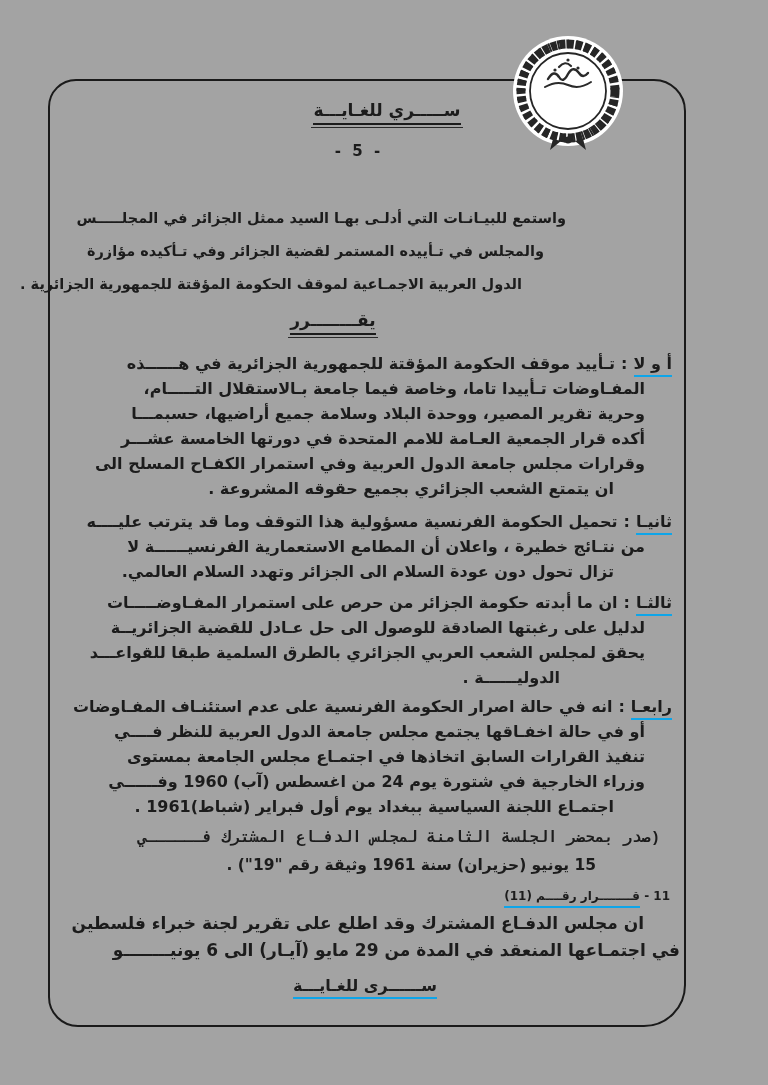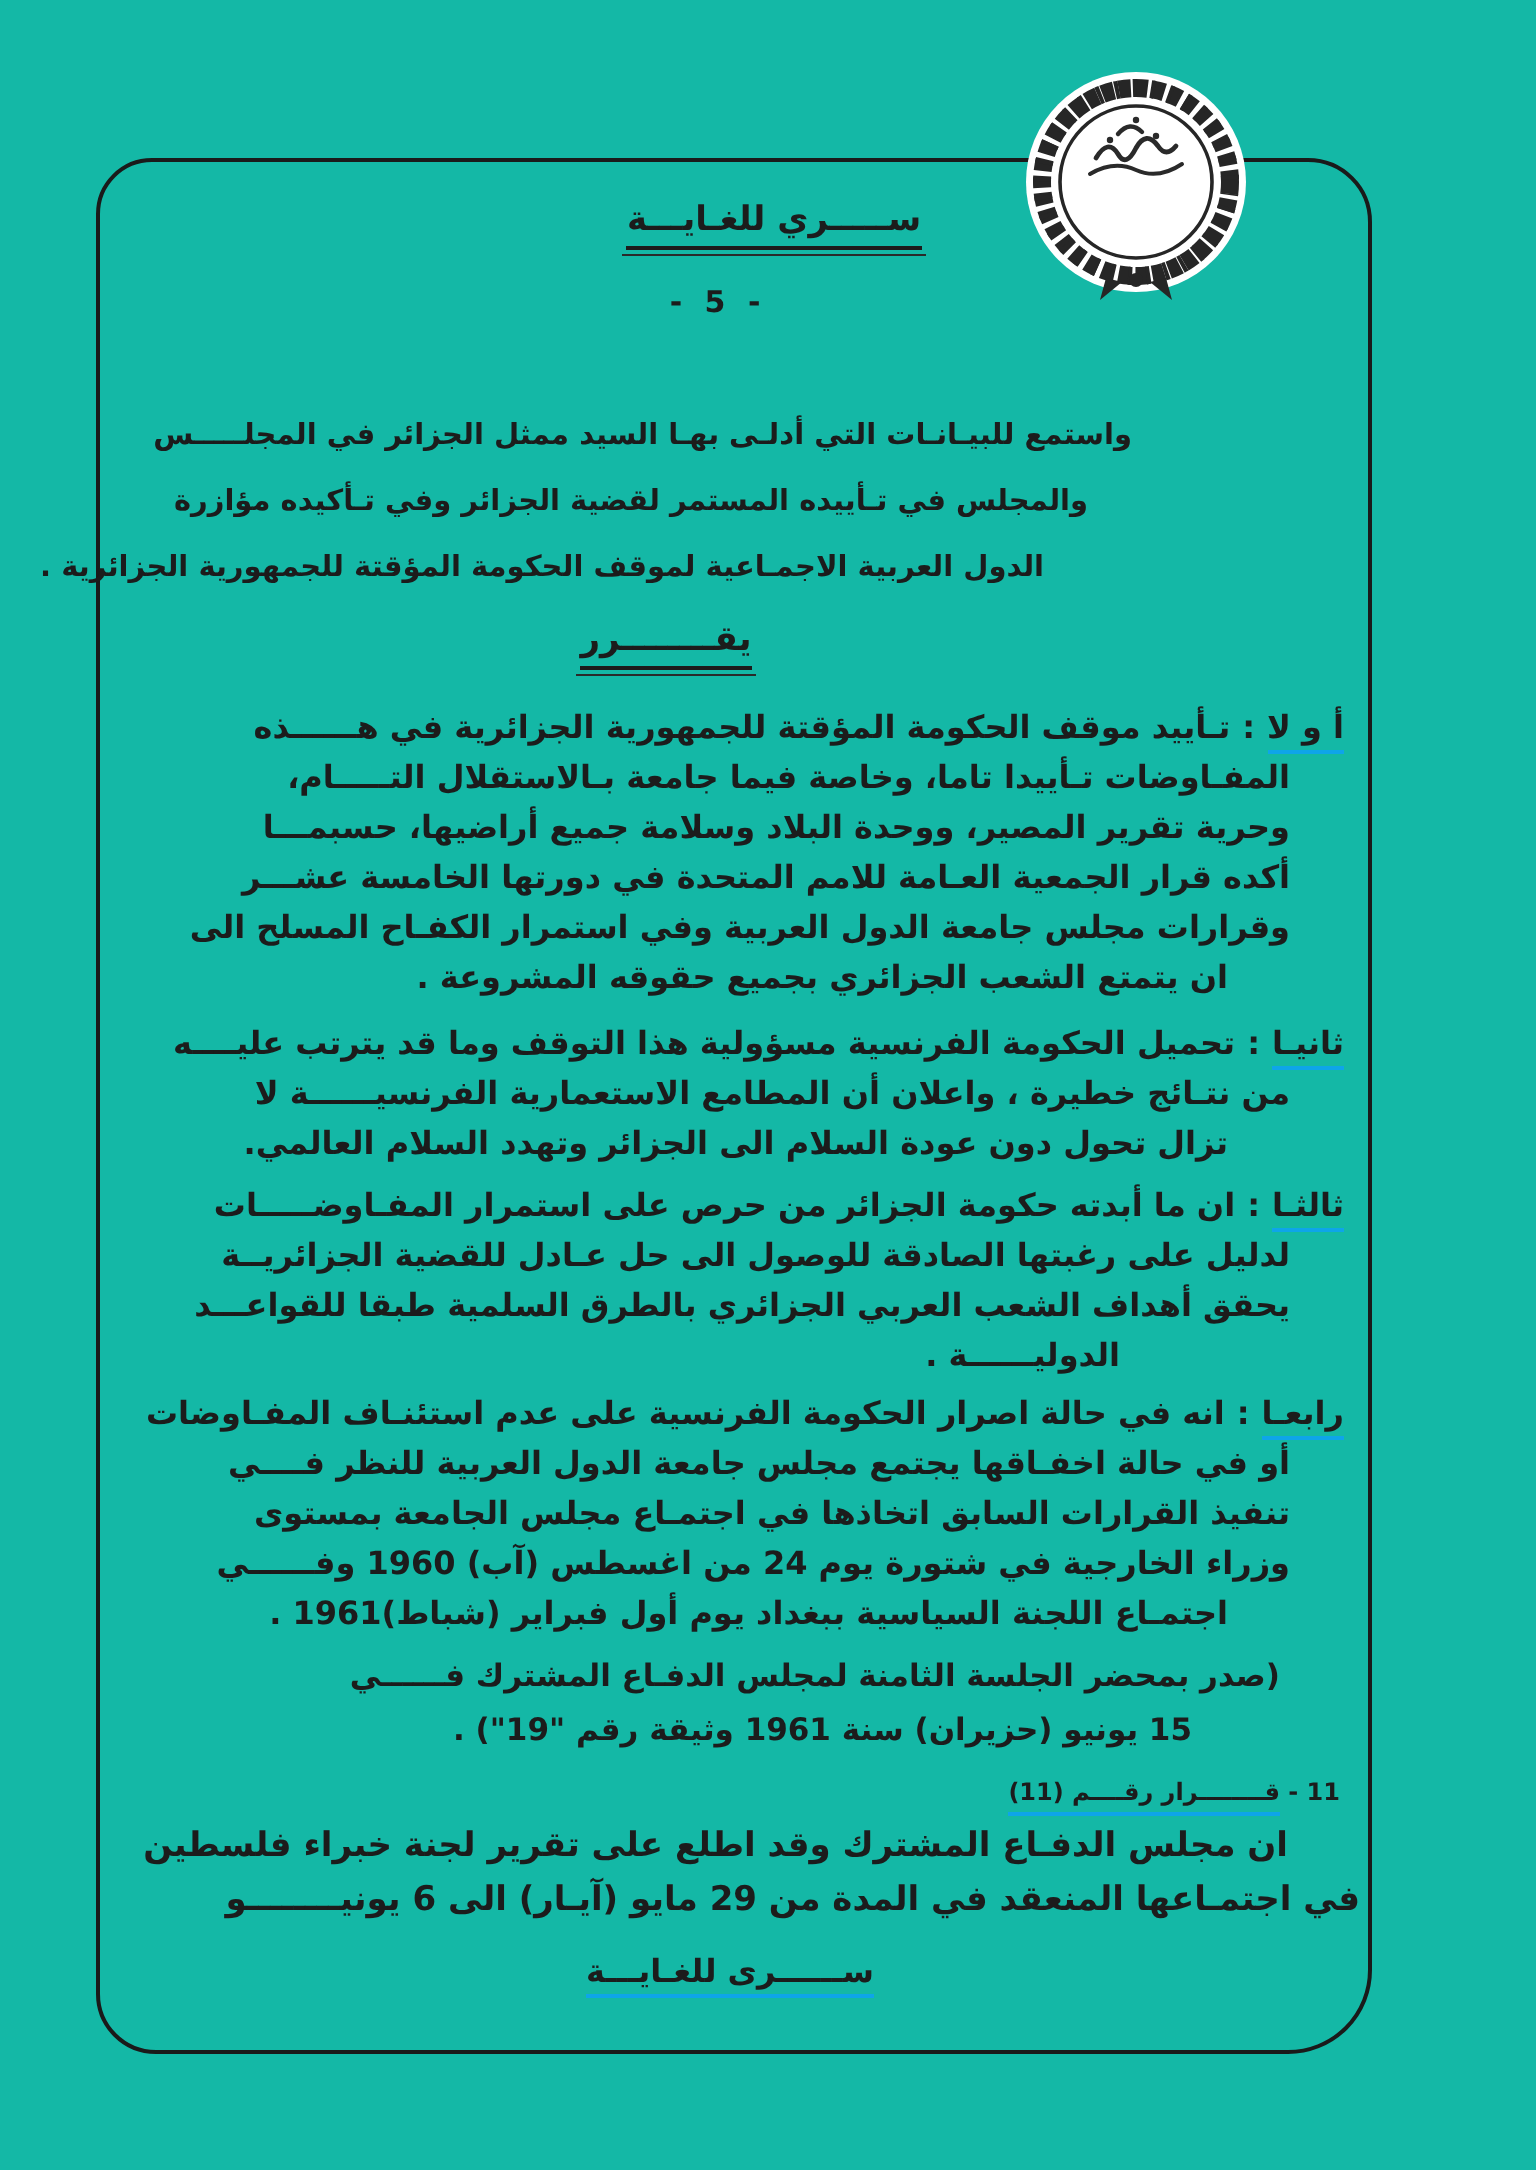--- a/index.html
+++ b/index.html
@@ -1,17 +1,17 @@
 <!DOCTYPE html>
 <html lang="ar" dir="rtl"><head>
 <meta charset="utf-8">
 <style>
   html,body{margin:0;padding:0;background:#ffffff;}
   .paper{
-    position:relative;width:768px;height:1085px;background:#14b8a6;
+    position:relative;width:768px;height:1085px;background:#a3a3a3;
     color:#1c1c1c;font-family:"DejaVu Sans","Liberation Sans",sans-serif;
     font-weight:bold;overflow:hidden;direction:rtl;
   }
   .frame{
     position:absolute;left:48px;top:79px;width:634px;height:944px;
     border:2px solid #1a1a1a;
     border-radius:28px 32px 42px 30px;
     z-index:1;
   }
   .emblem{position:absolute;left:512px;top:34px;width:112px;height:120px;z-index:2;}
@@ -48,21 +48,21 @@
   .cont{padding-right:27px;}
   .in2{padding-right:58px;}
   .in3{padding-right:112px;}
   .item1{margin-top:16px;}
   .item2{margin-top:8px;}
   .item3{margin-top:6px;}
   .item4{margin-top:4px;}
   
   .note{margin-top:6px;font-size:15.5px;}
   .note .t-line{line-height:27px;}
-  .note-l1{padding-right:44px;}
+  .note-l1{padding-right:24px;font-family:Liberation Mono, monospace;}
   .note-l2{padding-right:88px;}
   
   .res-heading{margin-top:10px;padding-right:14px;font-size:12px;white-space:nowrap;}
   .res-heading .u{padding-bottom:3px;}
   .res-para{margin-top:7px;font-size:17px;}
   .res-para .t-line{line-height:27px;}
   .res-l1{padding-right:40px;}
   .res-l2{padding-right:4px;}
 </style>
 </head>
@@ -126,21 +126,21 @@
       </div>
       <div class="t-line cont">من نتـائج خطيرة ، واعلان أن المطامع الاستعمارية الفرنسيــــــة لا</div>
       <div class="t-line in2">تزال تحول دون عودة السلام الى الجزائر وتهدد السلام العالمي.</div>
     </div>
 
     <div class="item item3">
       <div class="t-line">
         <span class="u">ثالثـا</span><span class="colon">:</span><span>ان ما أبدته حكومة الجزائر من حرص على استمرار المفـاوضـــــات</span>
       </div>
       <div class="t-line cont">لدليل على رغبتها الصادقة للوصول الى حل عـادل للقضية الجزائريــة</div>
-      <div class="t-line cont">يحقق أهداف الشعب العربي الجزائري بالطرق السلمية طبقا للقواعـــد</div>
+      <div class="t-line cont">يحقق لمجلس الشعب العربي الجزائري بالطرق السلمية طبقا للقواعـــد</div>
       <div class="t-line in3">الدوليــــــة .</div>
     </div>
 
     <div class="item item4">
       <div class="t-line">
         <span class="u">رابعـا</span><span class="colon">:</span><span>انه في حالة اصرار الحكومة الفرنسية على عدم استئنـاف المفـاوضات</span>
       </div>
       <div class="t-line cont">أو في حالة اخفـاقها يجتمع مجلس جامعة الدول العربية للنظر فــــي</div>
       <div class="t-line cont">تنفيذ القرارات السابق اتخاذها في اجتمـاع مجلس الجامعة بمستوى</div>
       <div class="t-line cont">وزراء الخارجية في شتورة يوم 24 من اغسطس (آب) 1960 وفــــــي</div>

